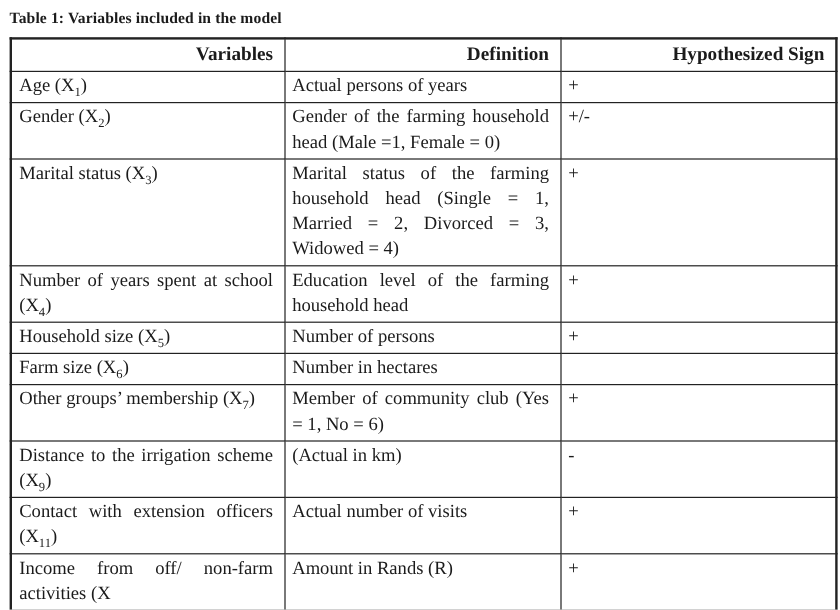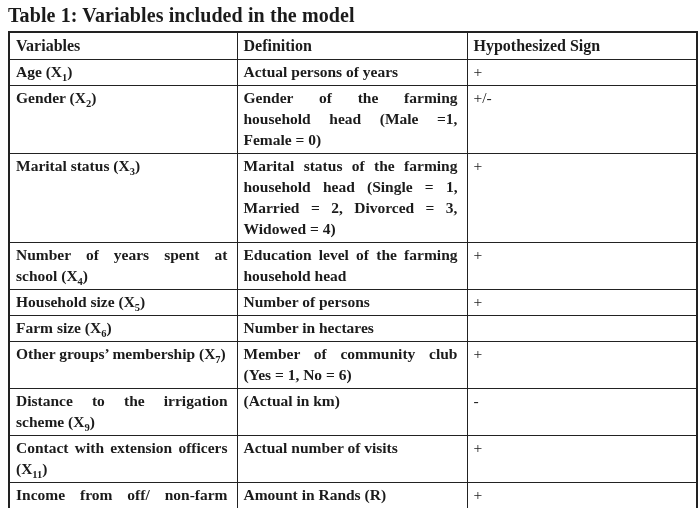--- a/index.html
+++ b/index.html
@@ -11,21 +11,21 @@
   html, body {
     width: 700px; height: 508px;
     background: var(--bg);
     font-family: "Liberation Serif", "DejaVu Serif", serif;
     color: var(--text);
     overflow: hidden;
   }
   .page { padding: 4px 4px 0 8px; }
   .doc-title {
     font-weight: bold;
-    font-size: 20px;
+    font-size: 13px;
     line-height: 22px;
     margin-bottom: 5px;
     letter-spacing: 0.1px;
   }
   table.vars {
     border-collapse: collapse;
     table-layout: fixed;
     width: 688px;
     border: 2px solid var(--border);
   }
@@ -33,27 +33,27 @@
   col.c2 { width: 230px; }
   col.c3 { width: 230px; }
   th, td {
     border: 1.4px solid var(--border);
     vertical-align: top;
     font-size: 15.5px;
     line-height: 21px;
     padding: 1px 9px 3px 6px;
   }
   th {
-    text-align: left;
+    text-align: right;
     font-weight: bold;
     font-size: 16px;
     padding-top: 2px;
     padding-bottom: 3px;
   }
-  td.cell-var, td.cell-def { text-align: justify; font-weight: bold; }
+  td.cell-var, td.cell-def { text-align: justify; }
   td.cell-sign { text-align: left; }
   sub.var-sub {
     font-size: 0.68em;
     vertical-align: sub;
     line-height: 0;
   }
 </style>
 </head>
 <body>
 

